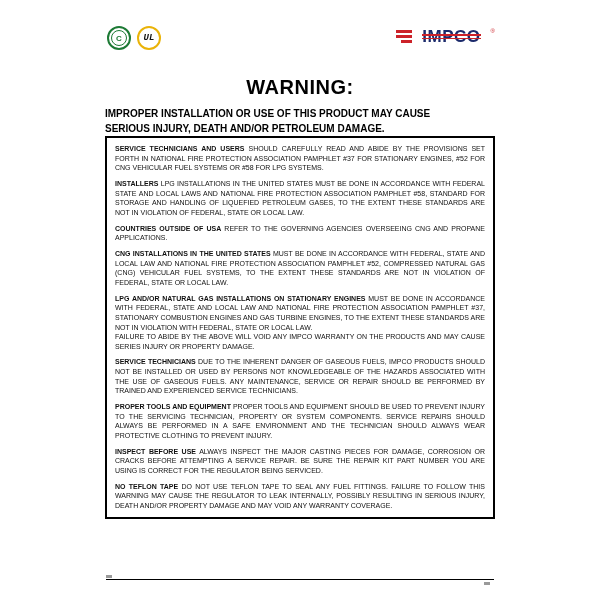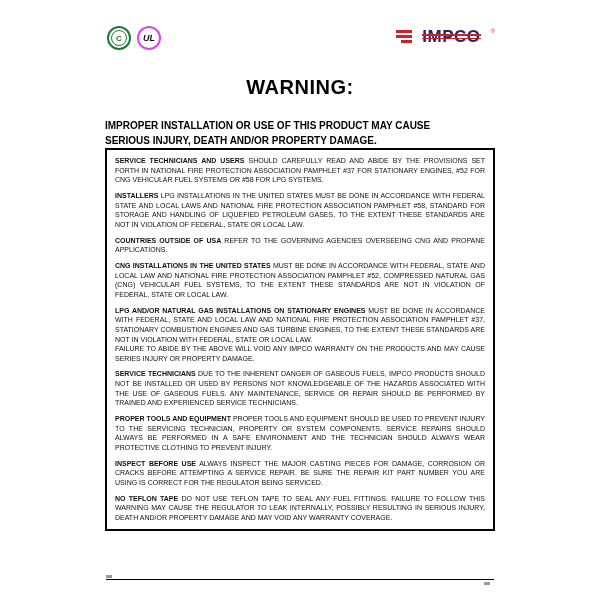--- a/index.html
+++ b/index.html
@@ -21,36 +21,36 @@
     display:flex; align-items:center; justify-content:center;
     box-sizing:border-box;
   }
   .cert-green { border:2px solid #1d7a35; position:relative; }
   .cert-green .inner {
     width:14px; height:14px; border-radius:50%;
     border:1px solid #1d7a35;
     display:flex; align-items:center; justify-content:center;
     color:#1d7a35; font-size:8px; font-weight:bold;
   }
-  .cert-ul { border:2px solid #d946ef; }
+  .cert-ul { border:2px solid #eab308;font-family:Liberation Mono, monospace; }
   .cert-ul .ul-text { font-weight:bold; font-style:italic; font-size:9px; color:#111; letter-spacing:0px; }
 
   .impco-logo { display:flex; align-items:center; gap:10px; margin-top:2px; }
   .impco-bars { display:flex; flex-direction:column; gap:2px; }
   .impco-bars .bar { width:16px; height:3px; background:#cc2229; }
   .impco-bars .bar.short { width:11px; align-self:flex-end; }
   .impco-wordmark { position:relative; font-weight:bold; font-size:17px; letter-spacing:0.5px; color:#1b2a6b; line-height:1; }
   .impco-wordmark .stripe { position:absolute; left:0; right:0; height:1.5px; background:#cc2229; }
   .impco-wordmark .s1 { top:38%; }
   .impco-wordmark .s2 { top:58%; }
   .impco-reg { font-size:6px; color:#cc2229; vertical-align:top; position:relative; top:-6px; }
 
   
   .warning-title {
-    margin:16px 0 20px 0;
+    margin:16px 0 8px 0;
     text-align:center;
     font-size:20px; font-weight:bold; letter-spacing:0.5px;
     color:#000;
   }
   .warning-subtitle {
     text-align:left; font-weight:bold; font-size:10px; line-height:1.45; color:#000;
     margin-bottom:0;
   }
 
   
@@ -102,21 +102,21 @@
           <span class="stripe s2"></span>
         </div>
         <span class="impco-reg">®</span>
       </div>
     </div>
 
     <h1 class="warning-title">WARNING:</h1>
 
     <div class="warning-subtitle">
       <div>IMPROPER INSTALLATION OR USE OF THIS PRODUCT MAY CAUSE</div>
-      <div>SERIOUS INJURY, DEATH AND/OR PROPERTY DAMAGE.</div>
+      <div>SERIOUS INJURY, DEATH AND/OR PETROLEUM DAMAGE.</div>
     </div>
 
     <div class="notice-box">
       <p>
         <b>SERVICE TECHNICIANS AND USERS</b><span> SHOULD CAREFULLY READ AND ABIDE BY THE PROVISIONS SET FORTH IN NATIONAL FIRE PROTECTION ASSOCIATION PAMPHLET #37 FOR STATIONARY ENGINES, #52 FOR CNG VEHICULAR FUEL SYSTEMS OR #58 FOR LPG SYSTEMS.</span>
       </p>
       <p>
         <b>INSTALLERS</b><span> LPG INSTALLATIONS IN THE UNITED STATES MUST BE DONE IN ACCORDANCE WITH FEDERAL STATE AND LOCAL LAWS AND NATIONAL FIRE PROTECTION ASSOCIATION PAMPHLET #58, STANDARD FOR STORAGE AND HANDLING OF LIQUEFIED PETROLEUM GASES, TO THE EXTENT THESE STANDARDS ARE NOT IN VIOLATION OF FEDERAL, STATE OR LOCAL LAW.</span>
       </p>
       <p>

